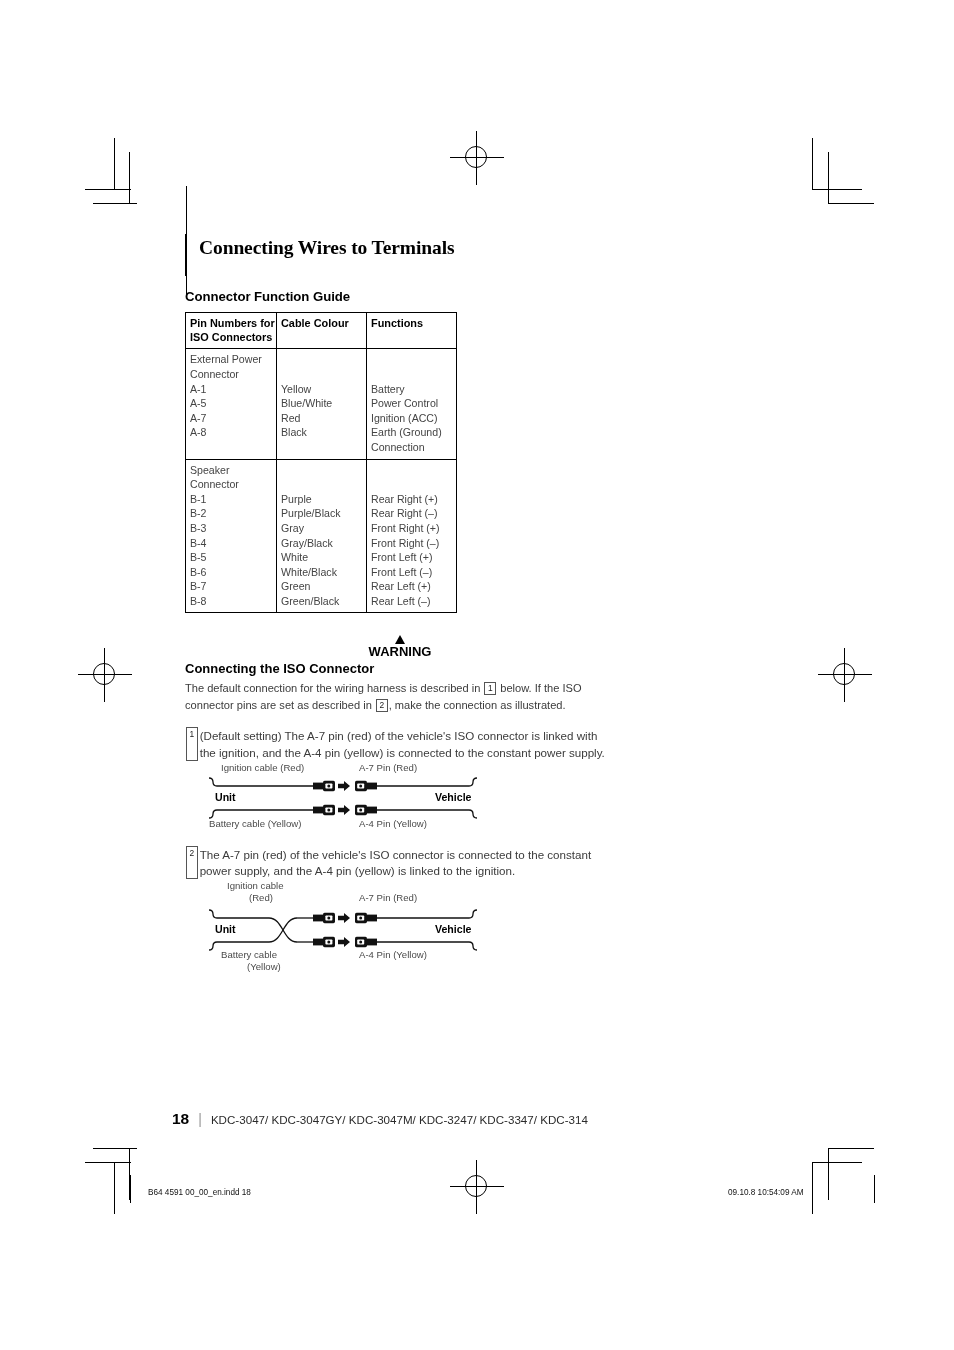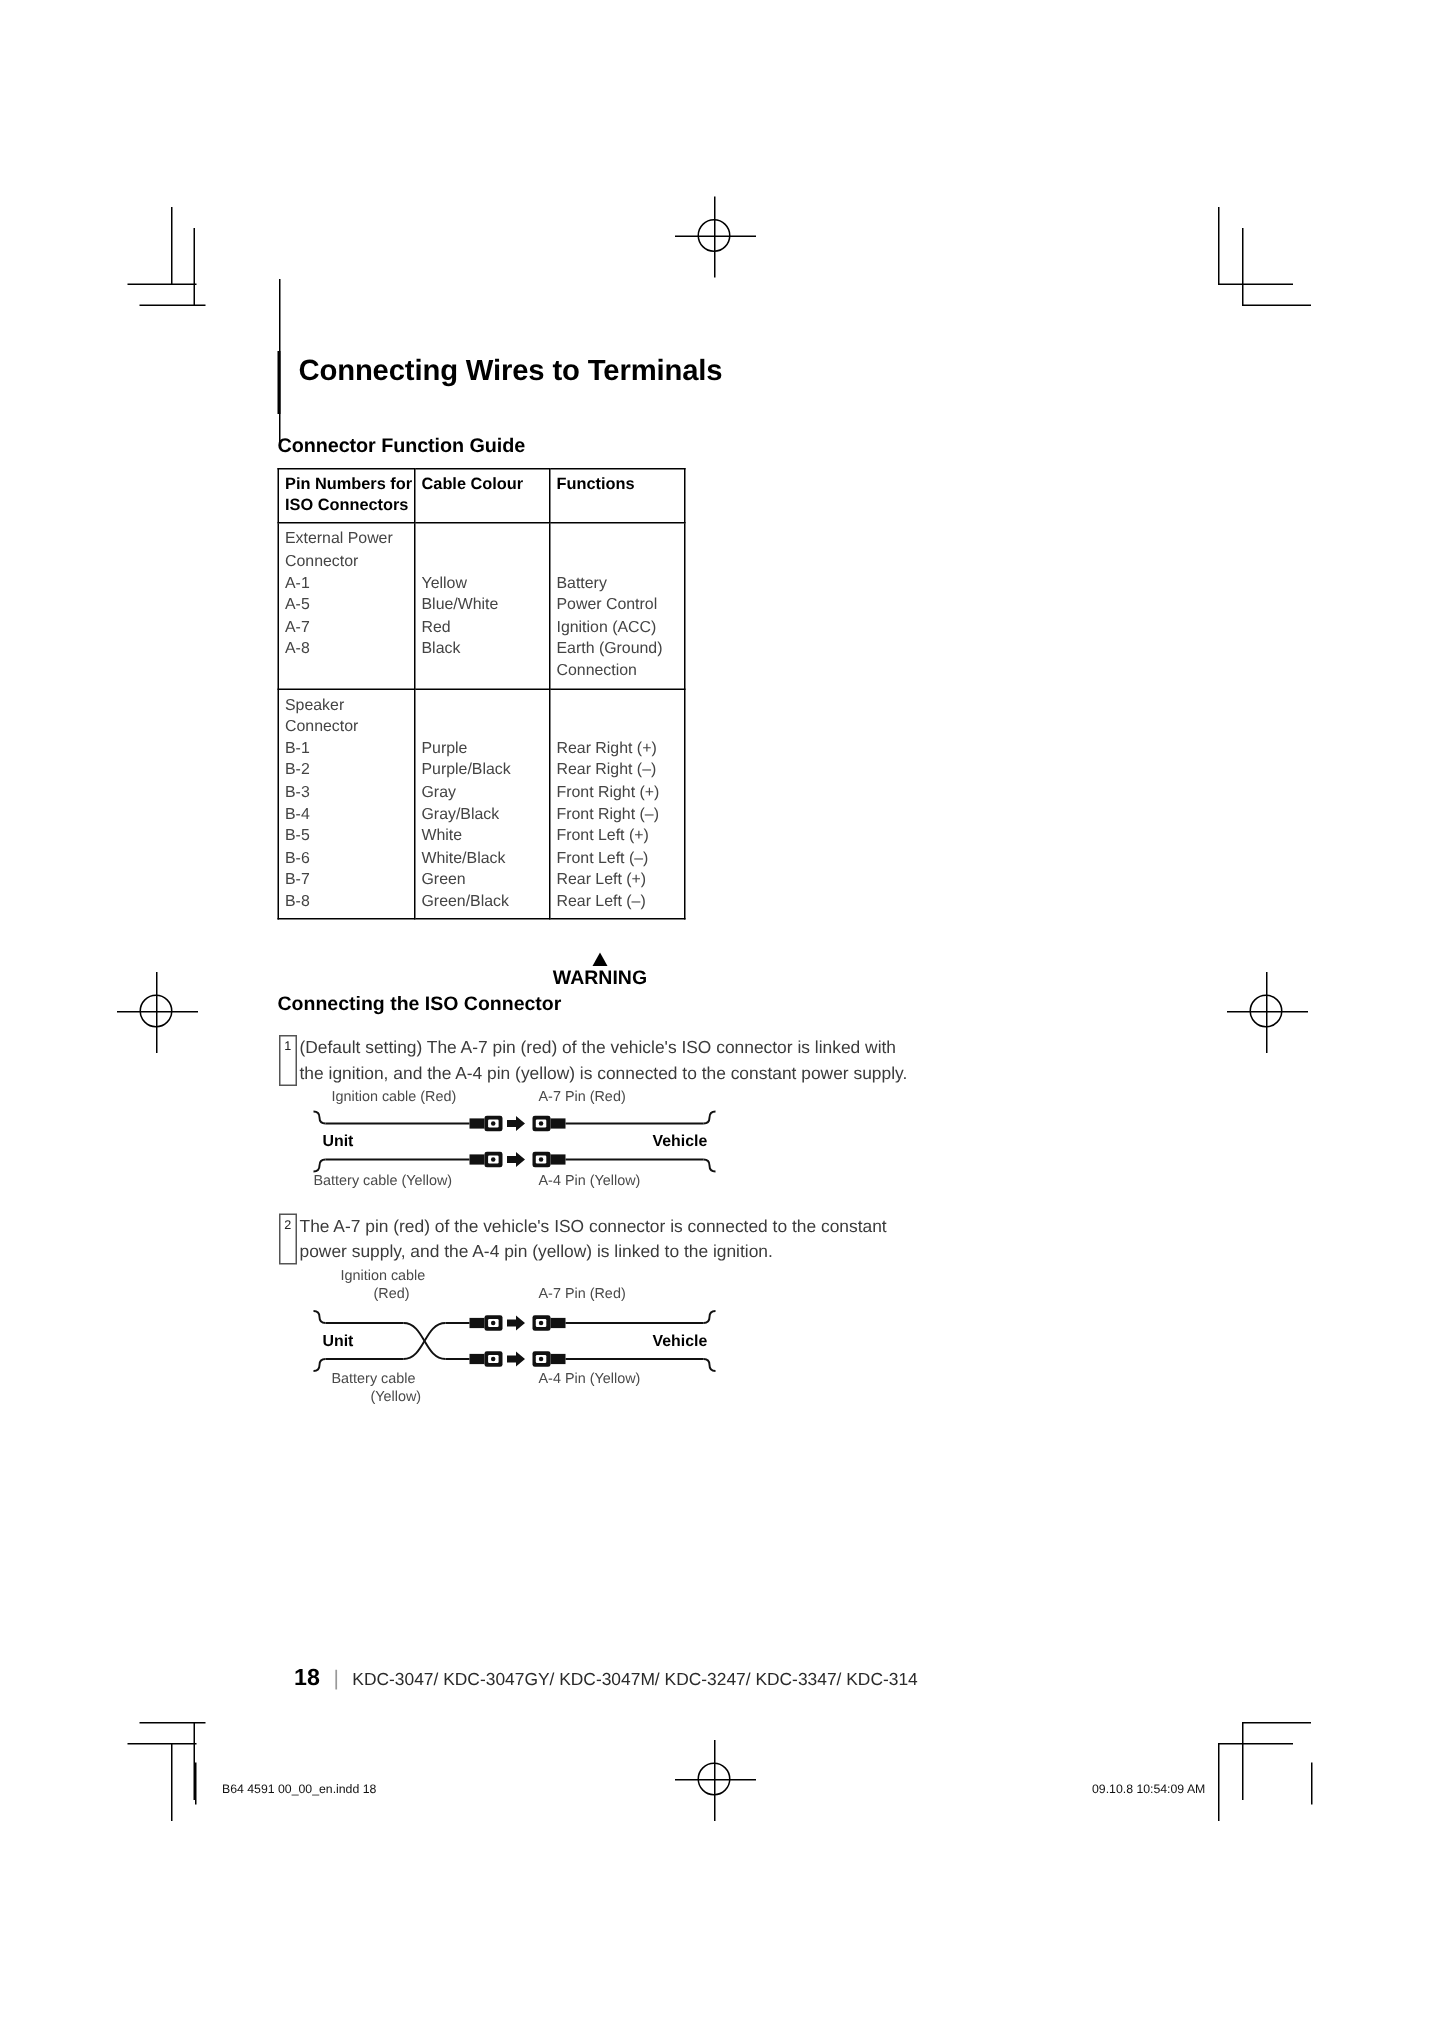--- a/index.html
+++ b/index.html
@@ -61,20 +61,21 @@
     width: 2px; height: 42px;
     background: #000;
   }
   .page-title {
     font-size: 19.5px;
     font-weight: bold;
     letter-spacing: -0.1px;
     line-height: 1.2;
     margin: 0;
     padding-top: 4px;
+    font-family: Liberation Serif, serif;
   }
 
   .section-head {
     font-size: 13.2px;
     font-weight: bold;
     margin: 0 0 8px 0;
     letter-spacing: -0.05px;
   }
 
   
@@ -184,21 +185,21 @@
   .dg-text-bold {
     font-family: "Liberation Sans", sans-serif;
     font-size: 10.6px;
     font-weight: bold;
     fill: #000;
   }
 
   
   .footer {
     position: absolute;
-    left: 196px;
+    left: 172px;
     top: 1110px;
     display: flex;
     align-items: baseline;
     justify-content: center;
   }
   .folio {
     font-size: 15.5px;
     font-weight: bold;
     margin-right: 9px;
   }
@@ -373,20 +374,26 @@
         </tr>
       </tbody>
     </table>
 
     <div class="warning-head">
       <span class="tri-icon"></span>
       <span>WARNING</span>
     </div>
     <div class="sub-head">Connecting the ISO Connector</div>
 
+    <p class="body">
+      <span>The default connection for the wiring harness is described in</span>
+      <span class="boxnum">1</span>
+      <span>below. If the ISO connector pins are set as described in</span>
+      <span class="boxnum">2</span><span>, make the connection as illustrated.</span>
+    </p>
 
     <div class="step">
       <span class="step-num boxnum">1</span>
       <span class="step-body">(Default setting) The A-7 pin (red) of the vehicle's ISO connector is linked with the ignition, and the A-4 pin (yellow) is connected to the constant power supply.</span>
     </div>
 
     <div class="diagram">
       <svg width="272" height="70" viewBox="0 0 272 70" xmlns="http://www.w3.org/2000/svg">
         <defs>
           <g id="plugL">

